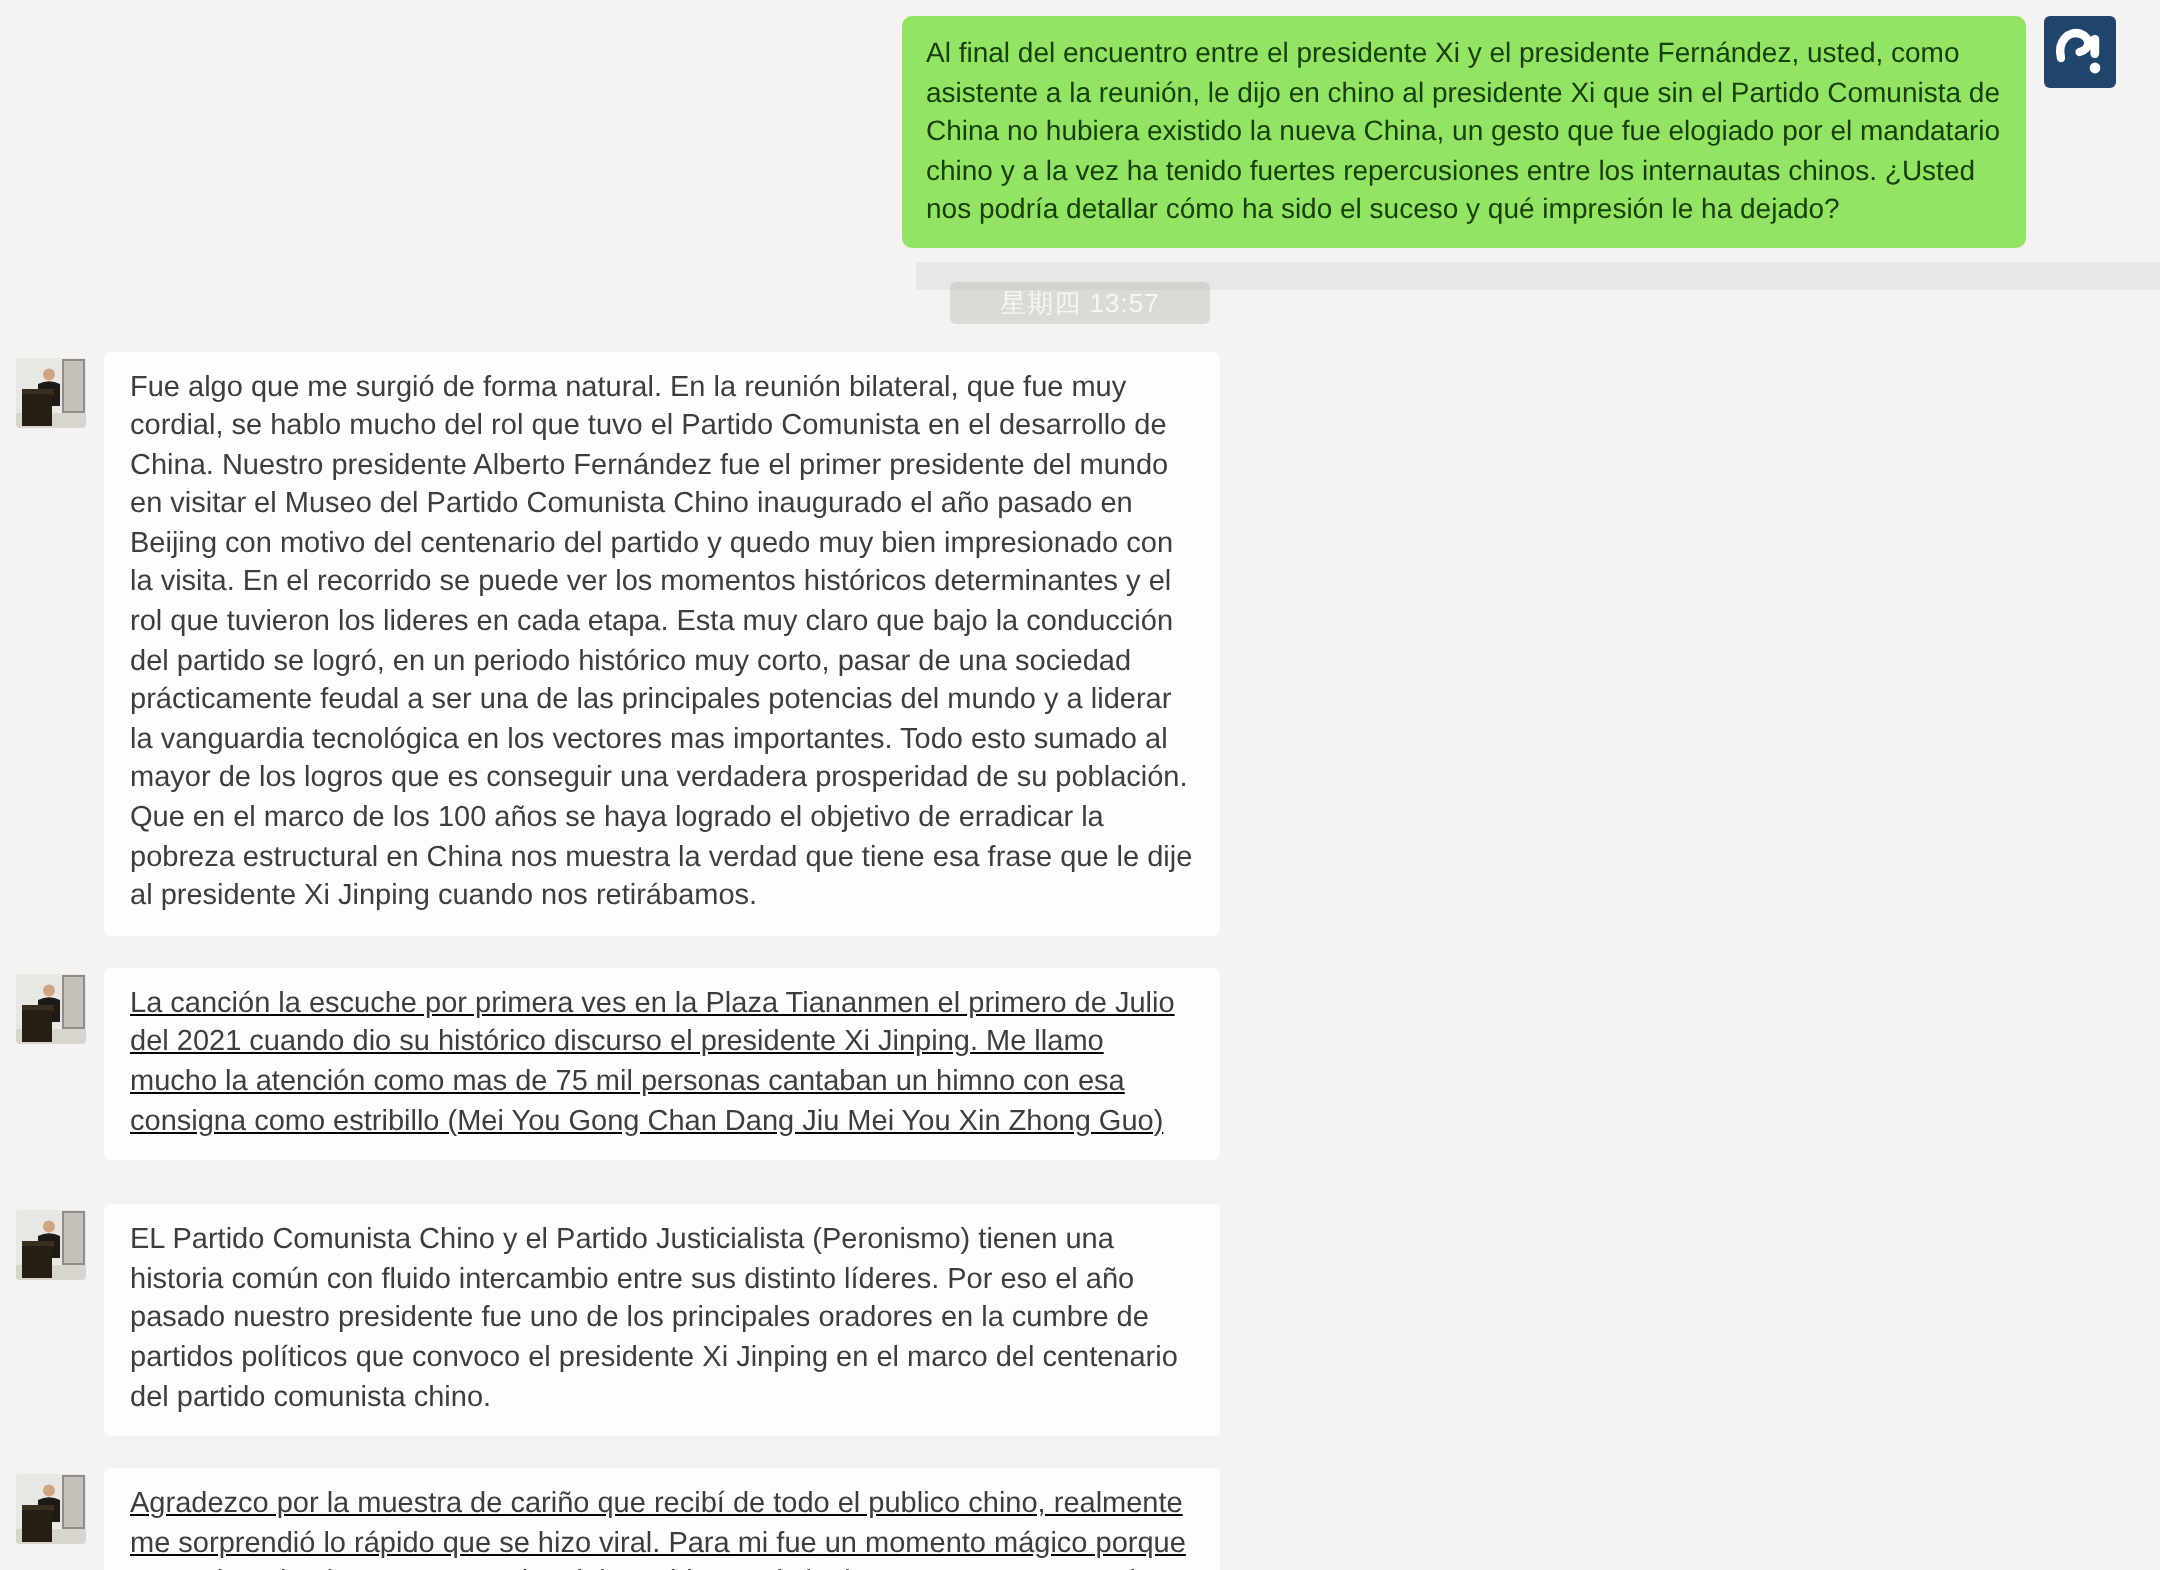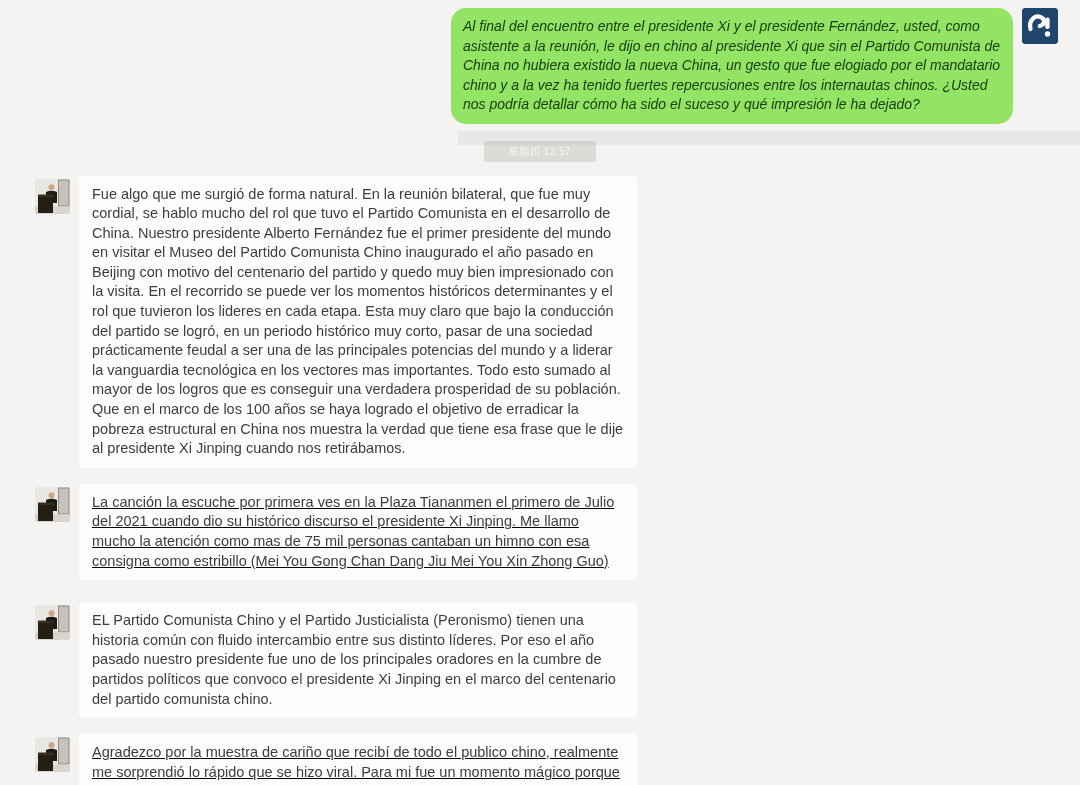--- a/index.html
+++ b/index.html
@@ -20,25 +20,24 @@
     display: flex;
     justify-content: flex-end;
     align-items: flex-start;
     padding-right: 22px;
     gap: 9px;
   }
   .sent-bubble {
     max-width: 562px;
     background: var(--green, #93e365);
     color: var(--green-text, #17400b);
-    border-radius: 15px;
+    border-radius: 5px;
     padding: 9px 12px;
     font-size: 14px;
     line-height: 19.5px;
-    font-style: italic;
   }
   .own-avatar {
     width: 36px; height: 36px;
     flex: 0 0 36px;
     border-radius: 3px;
     overflow: hidden;
   }
 
   
   .ghost-band {
@@ -50,32 +49,32 @@
 
   
   .timestamp-row {
     display: flex;
     justify-content: center;
     margin-top: 17px;
   }
   .timestamp-badge {
     background: var(--stamp-bg, #dbdad7);
     color: var(--stamp-text, #f7f6f4);
-    font-size: 10px;
+    font-size: 13px;
     line-height: 15px;
     padding: 3px 25px;
     border-radius: 3px;
     letter-spacing: 0.5px;
   }
 
   
   .recv-row {
     display: flex;
     align-items: flex-start;
-    padding-left: 35px;
+    padding-left: 8px;
     gap: 9px;
   }
   .recv-row.first { margin-top: 14px; }
   .recv-row.gap-sm { margin-top: 16px; text-decoration: underline; }
   .recv-row.gap-md { margin-top: 22px; }
   .contact-avatar {
     width: 35px; height: 35px;
     flex: 0 0 35px;
     margin-top: 3px;
     border-radius: 2px;

